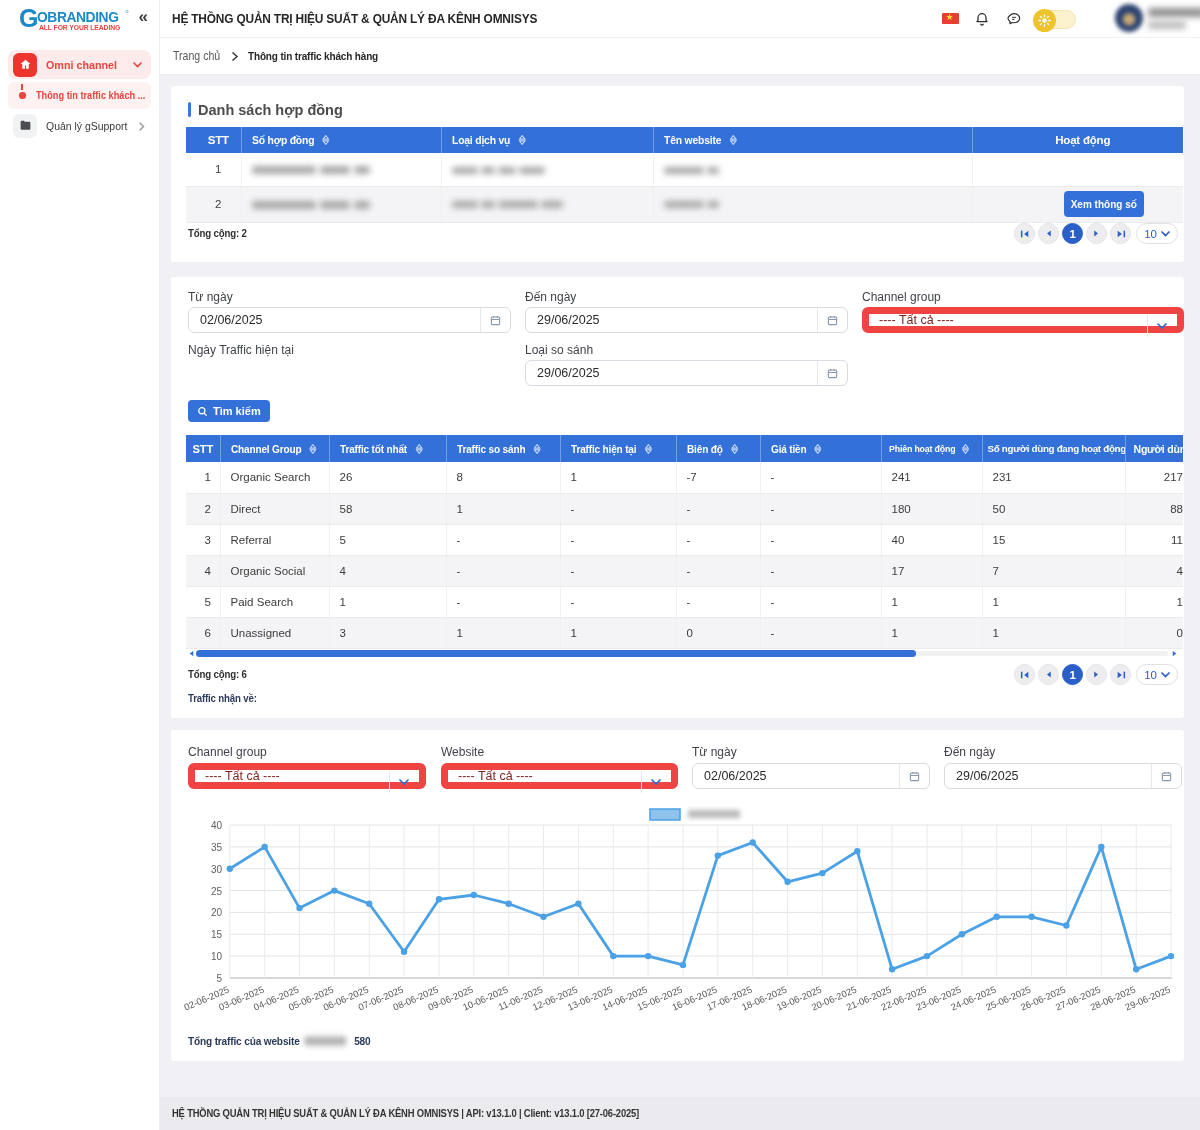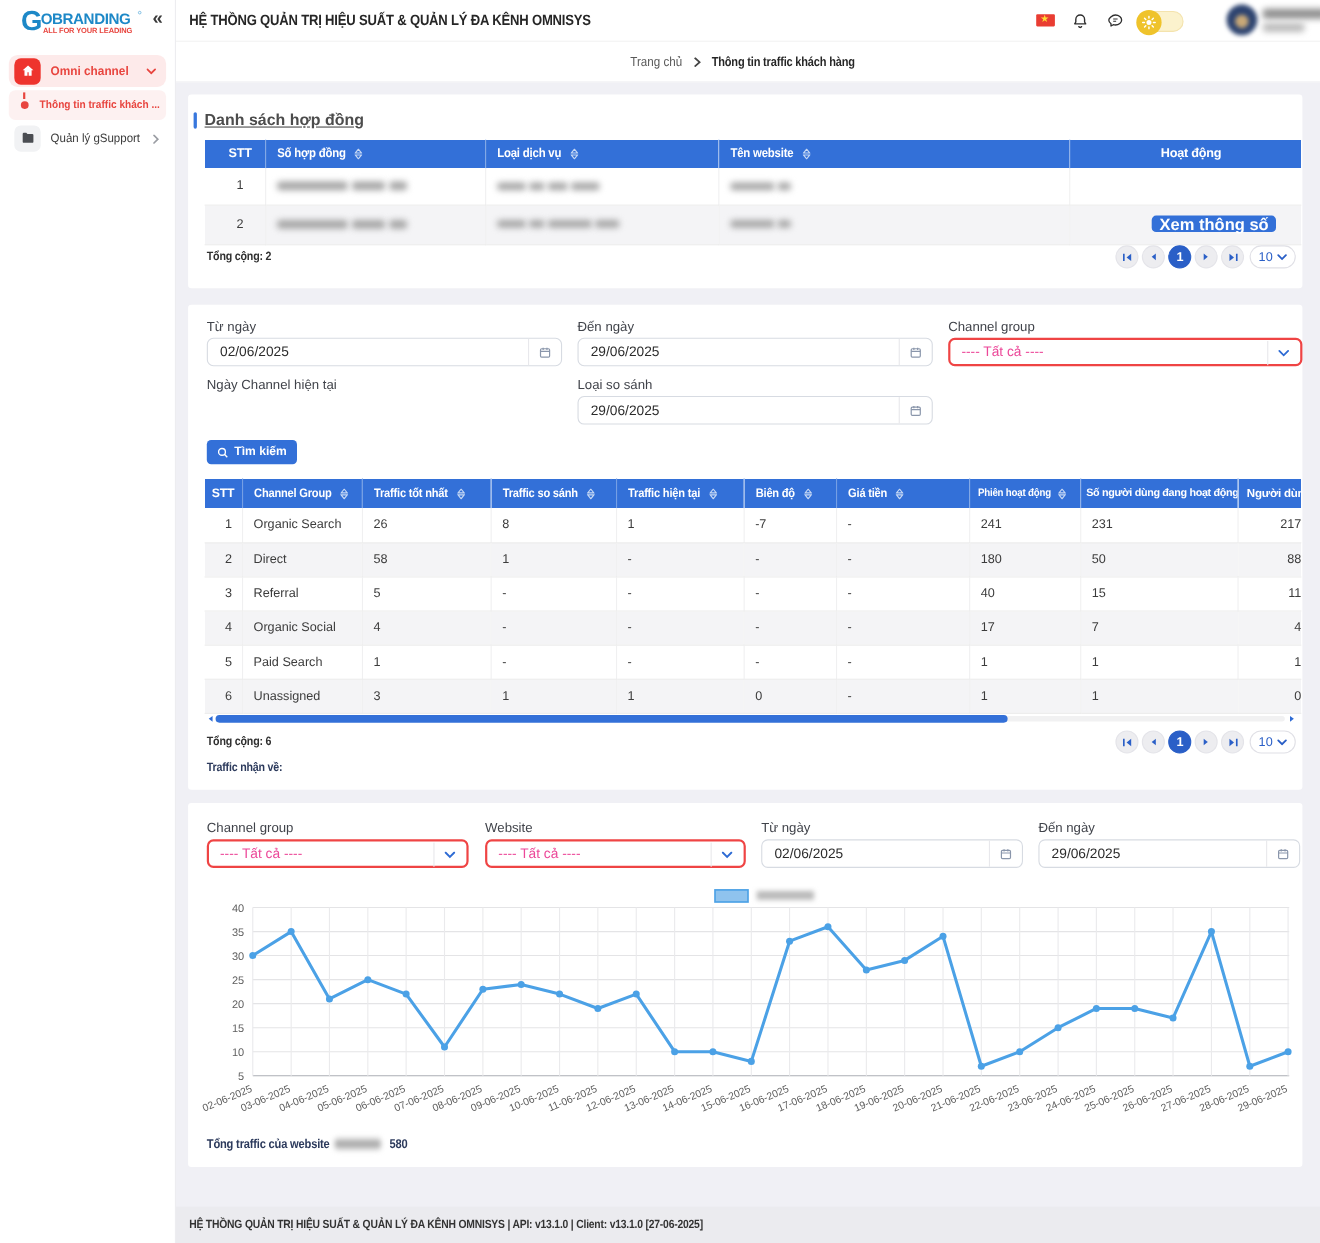--- a/index.html
+++ b/index.html
@@ -17,21 +17,21 @@
 .mi2 .tx { color:#e8453f; font-size:10px; font-weight:bold; margin-left:10px; white-space:nowrap; transform:scaleX(0.92); transform-origin:left center; }
 .mi3 { height:27px; display:flex; align-items:center; padding:0 8px 0 5px; position:relative; margin-top:2px;}
 .mi3 .ic { width:24px; height:24px; background:#f1f2f4; border-radius:6px; display:flex; align-items:center; justify-content:center; }
 .mi3 .tx { color:#3a3a3a; font-size:11px; margin-left:9px; transform:scaleX(0.95); transform-origin:left center; }
 .main { position:absolute; left:160px; top:0; width:1040px; height:1130px; background:#f0f0f5; }
 .topbar { position:absolute; top:0; left:0; width:1040px; height:38px; background:#fff; border-bottom:1px solid #f0f0f0; }
 .topbar h1 { font-size:13.5px; color:#262626; font-weight:bold; position:absolute; left:12px; top:10.5px; letter-spacing:-0.2px; transform:scaleX(0.88); transform-origin:left center; white-space:nowrap; }
 .topicons { position:absolute; right:0; top:0; height:38px; display:flex; align-items:center; }
 .flag { width:17px; height:11px; background:#e93d32; position:relative; border-radius:1px; }
 .flag:before { content:"\2605"; color:#ffdd33; font-size:9px; position:absolute; left:3.6px; top:-1.5px; }
-.breadcrumb { position:absolute; top:38px; left:0; width:1040px; height:37px; background:#fff; border-bottom:1px solid #eeeef2; font-size:12.5px; color:#595959; line-height:37px; padding-left:13px;justify-content:center; }
+.breadcrumb { position:absolute; top:38px; left:0; width:1040px; height:37px; background:#fff; border-bottom:1px solid #eeeef2; font-size:12.5px; color:#595959; line-height:37px; padding-left:13px; }
 .breadcrumb b { color:#262626; }
 .card { position:absolute; left:11px; width:1013px; background:#fff; border-radius:3px; }
 .card1 { top:86px; height:176px; }
 .card2 { top:277px; height:441px; }
 .card3 { top:730px; height:331px; }
 .ctitle { position:absolute; left:17px; top:102px; font-size:14.5px; font-weight:bold; color:#4c4c4c; }
 .ctitle:before { content:""; position:absolute; left:0; top:0px; width:3px; height:15px; background:#3877dd; border-radius:2px; }
 .ctitle span { padding-left:10px; }
 table.tb { border-collapse:collapse; table-layout:fixed; font-size:12px; }
 .card2 .tb th { font-size:11.2px; }
@@ -46,21 +46,21 @@
 .btn { background:#3370d8; color:#fff; border:none; border-radius:4px; font-size:12px; font-weight:bold; font-family:"Liberation Sans",sans-serif; }
 .pgrow { position:absolute; display:flex; align-items:center; }
 .pgc { flex-shrink:0; width:21px; height:21px; border-radius:50%; background:#ededf0; border:1px solid #e4e4e9; margin-left:3px; display:flex; align-items:center; justify-content:center; }
 .pgc.act { background:#2a5fc7; border-color:#2a5fc7; color:#fff; font-size:11.5px; font-weight:bold; }
 .pgsel { height:21px; border:1px solid #e0e0e6; background:#fff; border-radius:11px; margin-left:5px; display:flex; align-items:center; padding:0 7px; color:#2a5fc7; font-size:11.5px; }
 .pgsel svg { margin-left:4px; }
 .totline { position:absolute; font-size:11px; font-weight:bold; color:#303030; letter-spacing:-0.2px; transform:scaleX(0.88); transform-origin:left center; white-space:nowrap; }
 .flabel { position:absolute; font-size:12px; color:#40434a; }
 .finput { position:absolute; height:26px; border:1px solid #d7dbe2; border-radius:6px; background:#fff; font-size:12.5px; color:#2b2b2b; display:flex; align-items:center; padding-left:11px; }
 .finput .cal { position:absolute; right:0; top:0; width:30px; height:24px; border-left:1px solid #e8e8ec; display:flex; align-items:center; justify-content:center; }
-.fsel { position:absolute; height:26px; border:2px solid #ef4444; border-radius:6px; background:#fff; font-size:12.5px; color:#ec4899; display:flex; align-items:center; padding-left:10px; }
+.fsel { position:absolute; height:26px; border:7px solid #ef4444; border-radius:6px; background:#fff; font-size:12.5px; color:#7f1d1d; display:flex; align-items:center; padding-left:10px; }
 .fsel svg { position:absolute; right:10px; top:9px; }
 .fsel:after { content:""; position:absolute; right:29px; top:1px; height:22px; border-left:1px solid #e8e8ec; }
 .footer { position:absolute; left:0; bottom:0; width:1040px; height:33px; background:#ebebef; font-size:10.8px; font-weight:bold; color:#333; line-height:33px; padding-left:12px; letter-spacing:-0.2px; }
 .footer span { display:inline-block; transform:scaleX(0.87); transform-origin:left center; white-space:nowrap; }
 </style>
 </head>
 <body>
 <div class="sidebar">
   <div class="logo">
     <svg width="126" height="32" viewBox="0 0 126 32" style="margin-left:8px;margin-top:2px;">
@@ -129,21 +129,21 @@
     </div>
   </div>
   <div class="breadcrumb" style="display:flex;align-items:center;">
     <span style="font-size:12px;color:#595959;transform:scaleX(0.88);transform-origin:left center;">Trang chủ</span>
     <svg width="8" height="9" viewBox="0 0 8 9" style="margin:1px 9px 0 4px;">
         <path d="M1.5 0.5L6 4.5L1.5 8.5" stroke="#454545" stroke-width="1.6" fill="none"></path>
       </svg>
     <b style="font-size:11.8px;color:#262626;letter-spacing:-0.2px;transform:scaleX(0.85);transform-origin:left center;white-space:nowrap;">Thông tin traffic khách hàng</b>
   </div>
   <div class="card card1">
-    <div class="ctitle" style="left:5px;top:16px;text-decoration:underline;"><span>Danh sách hợp đồng</span></div>
+    <div class="ctitle" style="left:17px;top:16px;"><span>Danh sách hợp đồng</span></div>
     <table class="tb" style="position:absolute;left:15px;top:41px;width:997px;">
       <colgroup>
           <col style="width:55px">
           <col style="width:200px">
           <col style="width:212px">
           <col style="width:319px">
           <col style="width:211px">
         </colgroup>
       <tbody>
           <tr style="height:26px;">
@@ -173,21 +173,21 @@
         <td><span class="blurtx" style="width:64px;"></span><span class="blurtx" style="width:30px;margin-left:4px;"></span><span class="blurtx" style="width:16px;margin-left:4px;"></span></td>
         <td><span class="blurtx" style="width:26px;height:7px;"></span><span class="blurtx" style="width:14px;height:7px;margin-left:3px;"></span><span class="blurtx" style="width:18px;height:7px;margin-left:3px;"></span><span class="blurtx" style="width:26px;height:7px;margin-left:3px;"></span></td>
         <td><span class="blurtx" style="width:40px;height:7px;"></span><span class="blurtx" style="width:12px;height:7px;margin-left:3px;"></span></td>
         <td></td>
       </tr>
       <tr class="alt" style="height:36px;">
         <td style="text-align:center;">2</td>
         <td><span class="blurtx" style="width:64px;"></span><span class="blurtx" style="width:30px;margin-left:4px;"></span><span class="blurtx" style="width:16px;margin-left:4px;"></span></td>
         <td><span class="blurtx" style="width:26px;height:7px;"></span><span class="blurtx" style="width:14px;height:7px;margin-left:3px;"></span><span class="blurtx" style="width:40px;height:7px;margin-left:3px;"></span><span class="blurtx" style="width:22px;height:7px;margin-left:3px;"></span></td>
         <td><span class="blurtx" style="width:40px;height:7px;"></span><span class="blurtx" style="width:12px;height:7px;margin-left:3px;"></span></td>
-        <td style="text-align:center;"><button class="btn" style="height:15px;padding:0 7px;font-size:15px;margin-left:42px;">Xem thông số</button></td>
+        <td style="text-align:center;"><button class="btn" style="height:26px;padding:0 7px;font-size:10px;margin-left:42px;">Xem thông số</button></td>
       </tr>
     </tbody>
       </table>
     <div class="totline" style="left:17px;top:141px;">Tổng cộng: 2</div>
     <div class="pgrow" style="right:6px;top:137px;">
       <div class="pgc">
           <svg width="10" height="10" viewBox="0 0 12 12">
             <path d="M2 2v8" stroke="#2a5fc7" stroke-width="1.8"></path>
             <path d="M10 2L5 6l5 4z" fill="#2a5fc7"></path>
           </svg>
@@ -226,21 +226,21 @@
         </span></div>
     <div class="finput" style="left:354px;top:30px;width:323px;">29/06/2025<span class="cal">
           <svg width="11" height="11" viewBox="0 0 16 16" fill="none" stroke="#8a96ab" stroke-width="1.6">
             <rect x="2" y="3" width="12" height="11" rx="1.5"></rect>
             <path d="M2 6.5h12M5.5 1.5v3M10.5 1.5v3"></path>
           </svg>
         </span></div>
     <div class="fsel" style="left:691px;top:30px;width:322px;">---- Tất cả ----<svg width="10" height="7" viewBox="0 0 10 7">
           <path d="M1 1l4 4 4-4" stroke="#2e6bd4" stroke-width="1.7" fill="none" stroke-linecap="round"></path>
         </svg></div>
-    <div class="flabel" style="left:17px;top:66px;">Ngày Channel hiện tại</div>
+    <div class="flabel" style="left:17px;top:66px;">Ngày Traffic hiện tại</div>
     <div class="flabel" style="left:354px;top:66px;">Loại so sánh</div>
     <div class="finput" style="left:354px;top:83px;width:323px;">29/06/2025<span class="cal">
           <svg width="11" height="11" viewBox="0 0 16 16" fill="none" stroke="#8a96ab" stroke-width="1.6">
             <rect x="2" y="3" width="12" height="11" rx="1.5"></rect>
             <path d="M2 6.5h12M5.5 1.5v3M10.5 1.5v3"></path>
           </svg>
         </span></div>
     <button class="btn" style="position:absolute;left:17px;top:123px;height:22px;padding:0 9px;display:flex;align-items:center;font-size:11px;"><svg width="11" height="11" viewBox="0 0 16 16" fill="none" stroke="#fff" stroke-width="1.8" style="margin-right:5px">
           <circle cx="7" cy="7" r="4.5"></circle>
           <path d="M10.5 10.5L14 14"></path>

